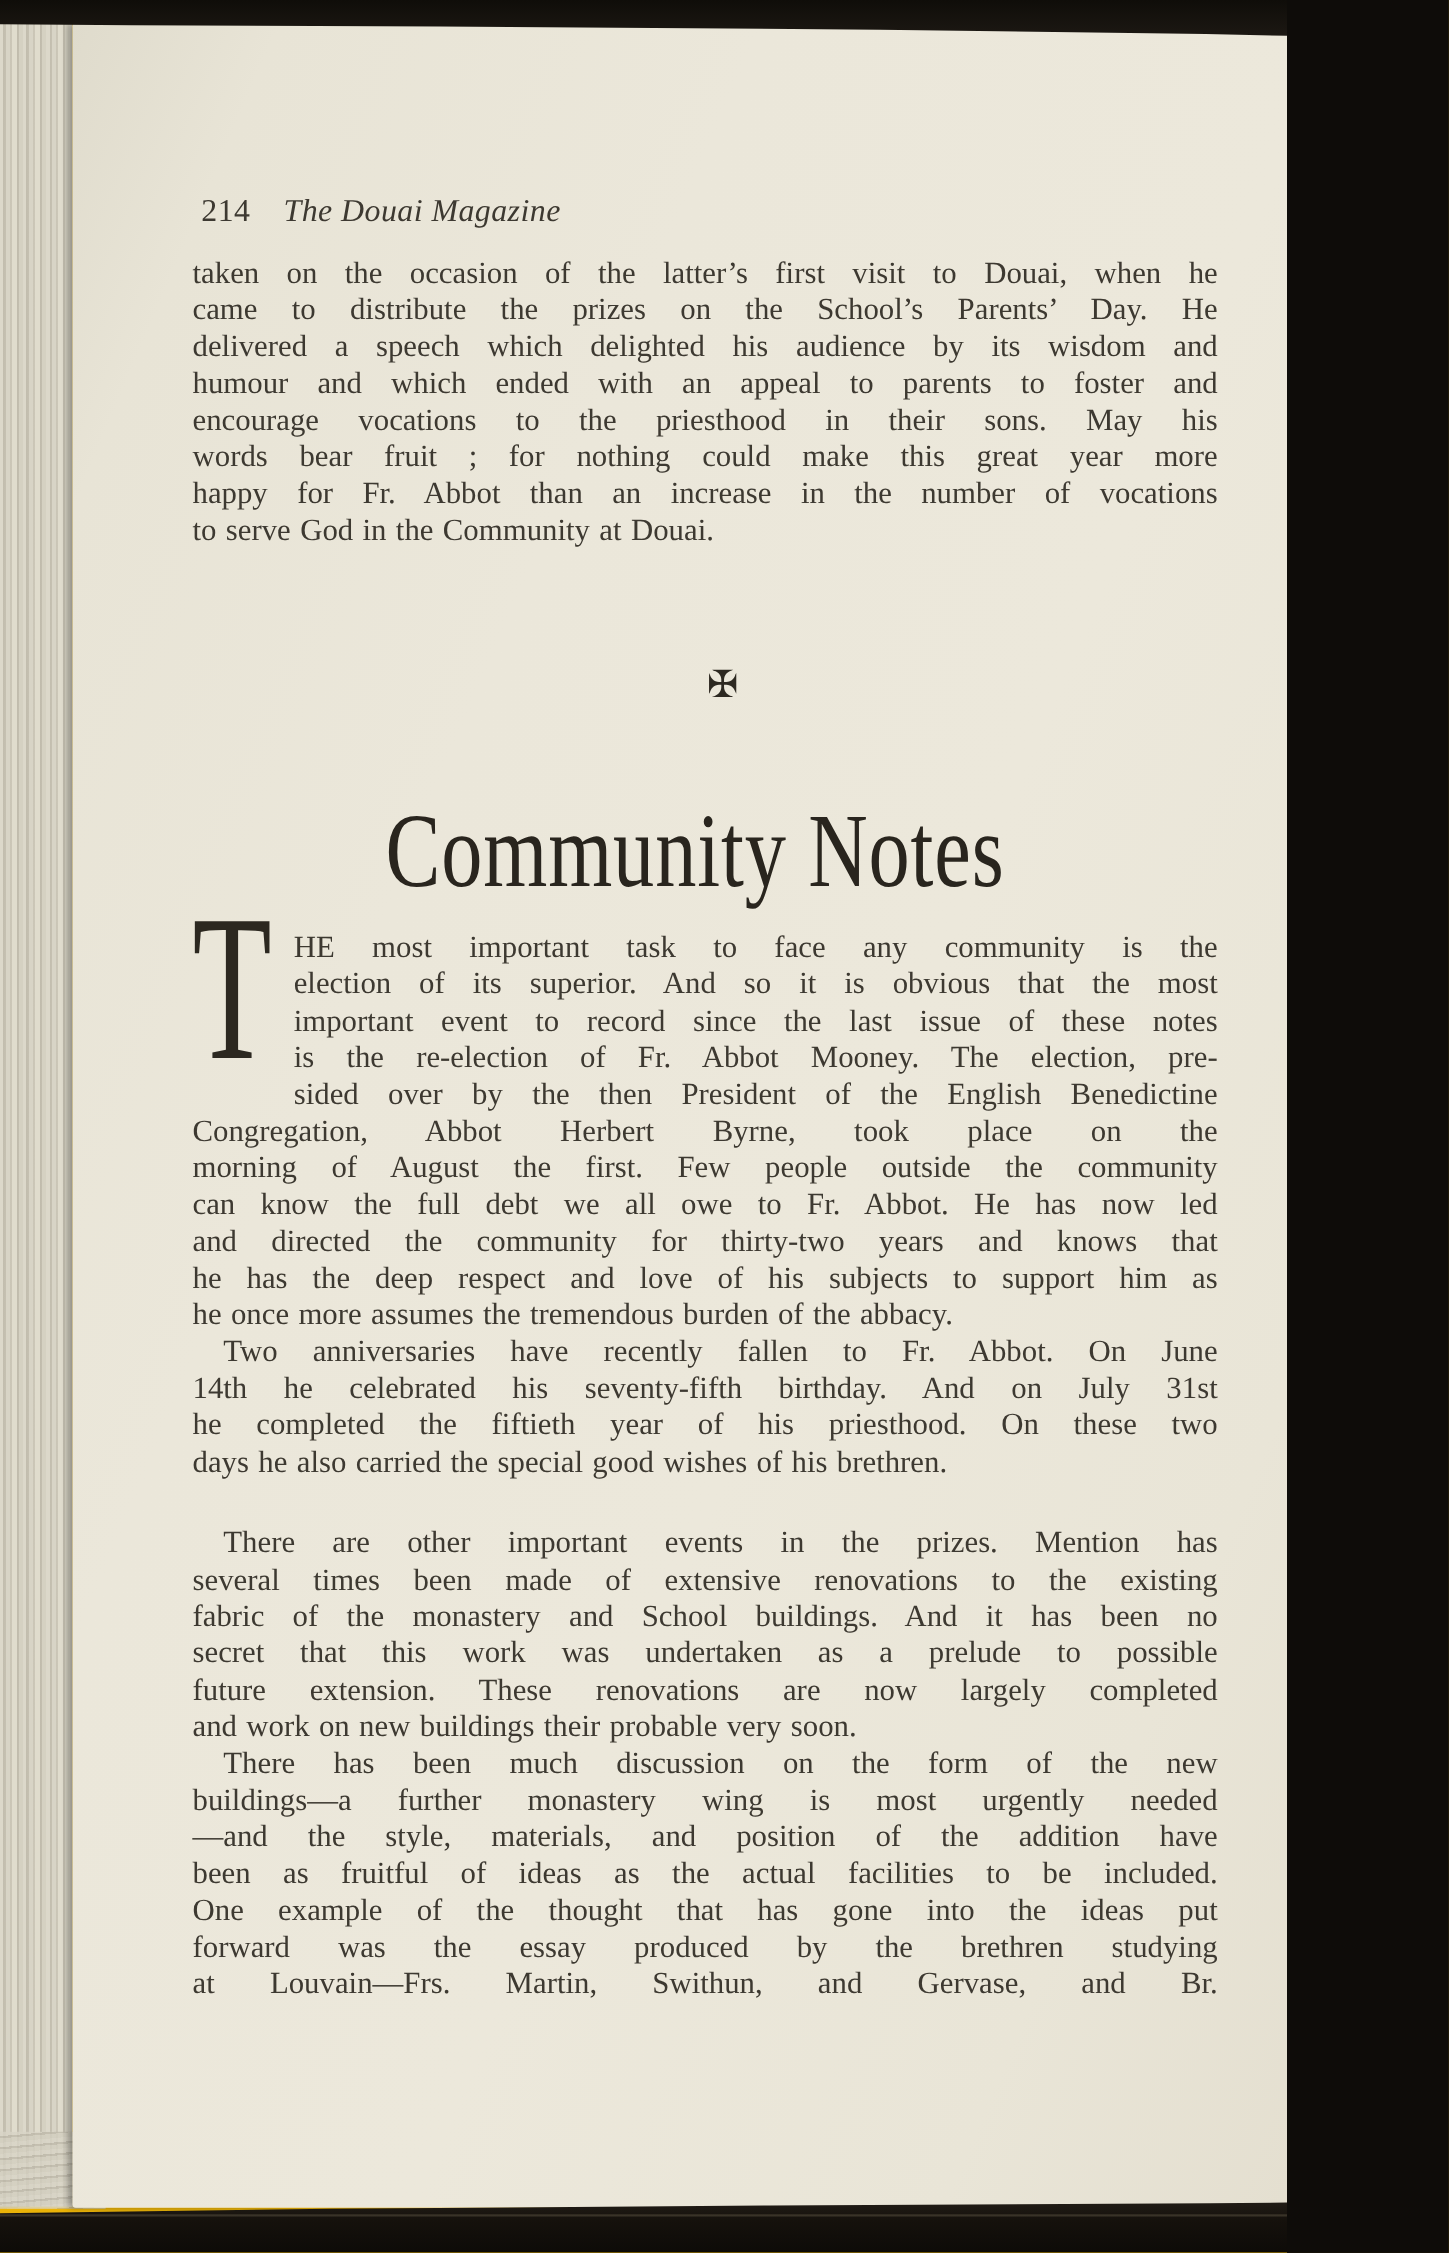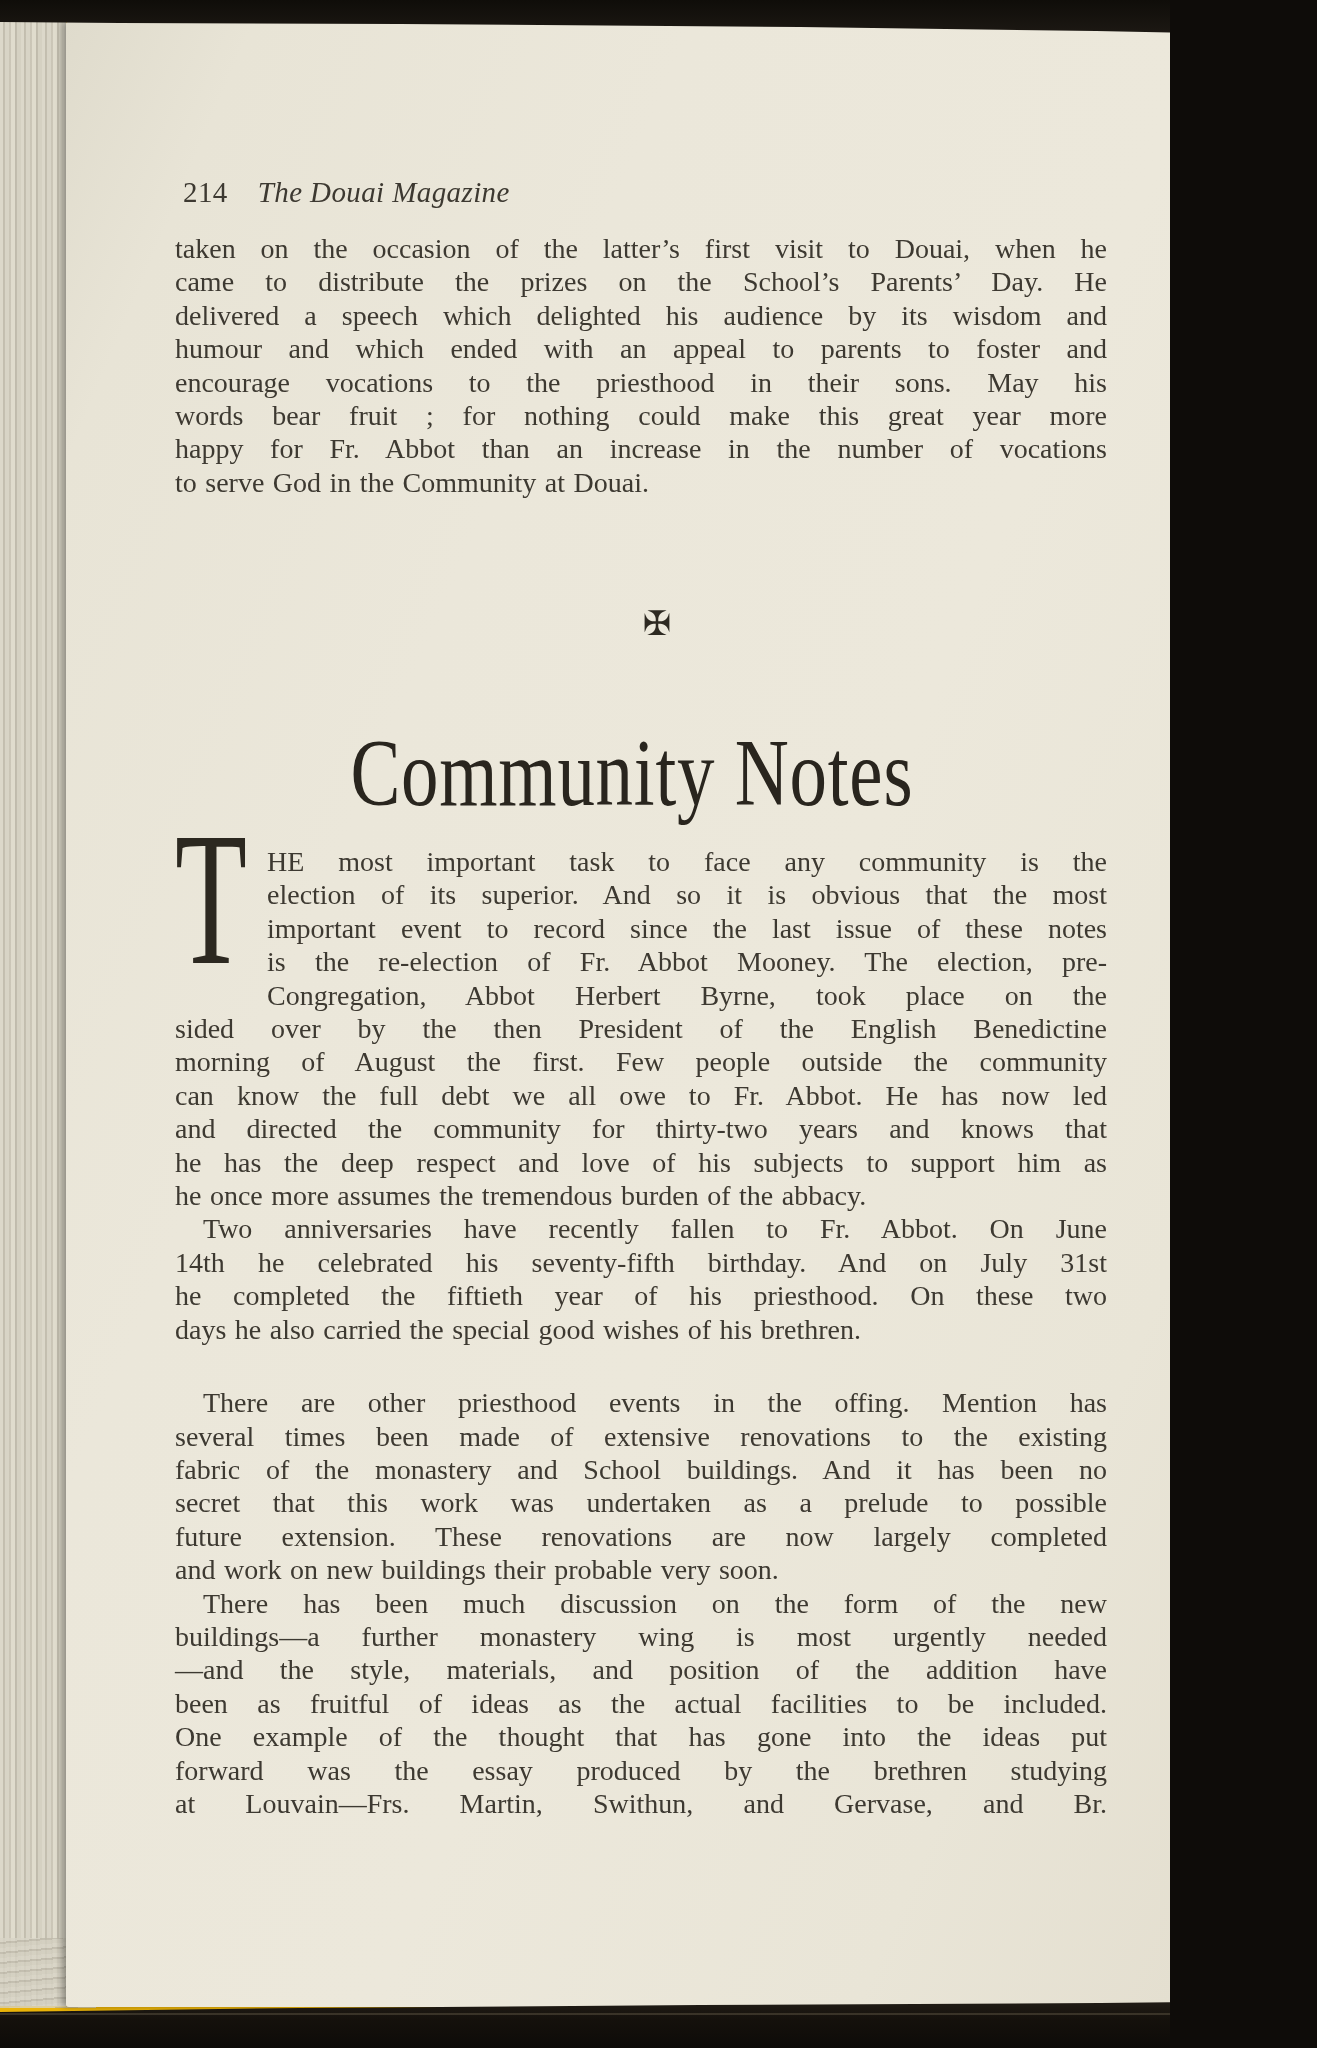--- a/index.html
+++ b/index.html
@@ -140,37 +140,37 @@
 
   <div class="para article txt" id="article">
       <div class="p">
         <div class="dropcap">
           <span>T</span>
         </div>
         <div class="tline">HE most important task to face any community is the</div>
         <div class="tline">election of its superior. And so it is obvious that the most</div>
         <div class="tline">important event to record since the last issue of these notes</div>
         <div class="tline">is the re-election of Fr. Abbot Mooney. The election, pre-</div>
+        <div class="tline">sided over by the then President of the English Benedictine</div>
         <div class="tline">Congregation, Abbot Herbert Byrne, took place on the</div>
-        <div class="tline">sided over by the then President of the English Benedictine</div>
         <div class="tline">morning of August the first. Few people outside the community</div>
         <div class="tline">can know the full debt we all owe to Fr. Abbot. He has now led</div>
         <div class="tline">and directed the community for thirty-two years and knows that</div>
         <div class="tline">he has the deep respect and love of his subjects to support him as</div>
         <div class="tline last">he once more assumes the tremendous burden of the abbacy.</div>
       </div>
       <div class="p">
         <div class="tline indent">Two anniversaries have recently fallen to Fr. Abbot. On June</div>
         <div class="tline">14th he celebrated his seventy-fifth birthday. And on July 31st</div>
         <div class="tline">he completed the fiftieth year of his priesthood. On these two</div>
         <div class="tline last">days he also carried the special good wishes of his brethren.</div>
       </div>
       <div class="spacer"></div>
       <div class="p">
-        <div class="tline indent">There are other priesthood events in the offing. Mention has</div>
+        <div class="tline indent">There are other important events in the prizes. Mention has</div>
         <div class="tline">several times been made of extensive renovations to the existing</div>
         <div class="tline">fabric of the monastery and School buildings. And it has been no</div>
         <div class="tline">secret that this work was undertaken as a prelude to possible</div>
         <div class="tline">future extension. These renovations are now largely completed</div>
         <div class="tline last">and work on new buildings their probable very soon.</div>
       </div>
       <div class="p">
         <div class="tline indent">There has been much discussion on the form of the new</div>
         <div class="tline">buildings—a further monastery wing is most urgently needed</div>
         <div class="tline">—and the style, materials, and position of the addition have</div>

